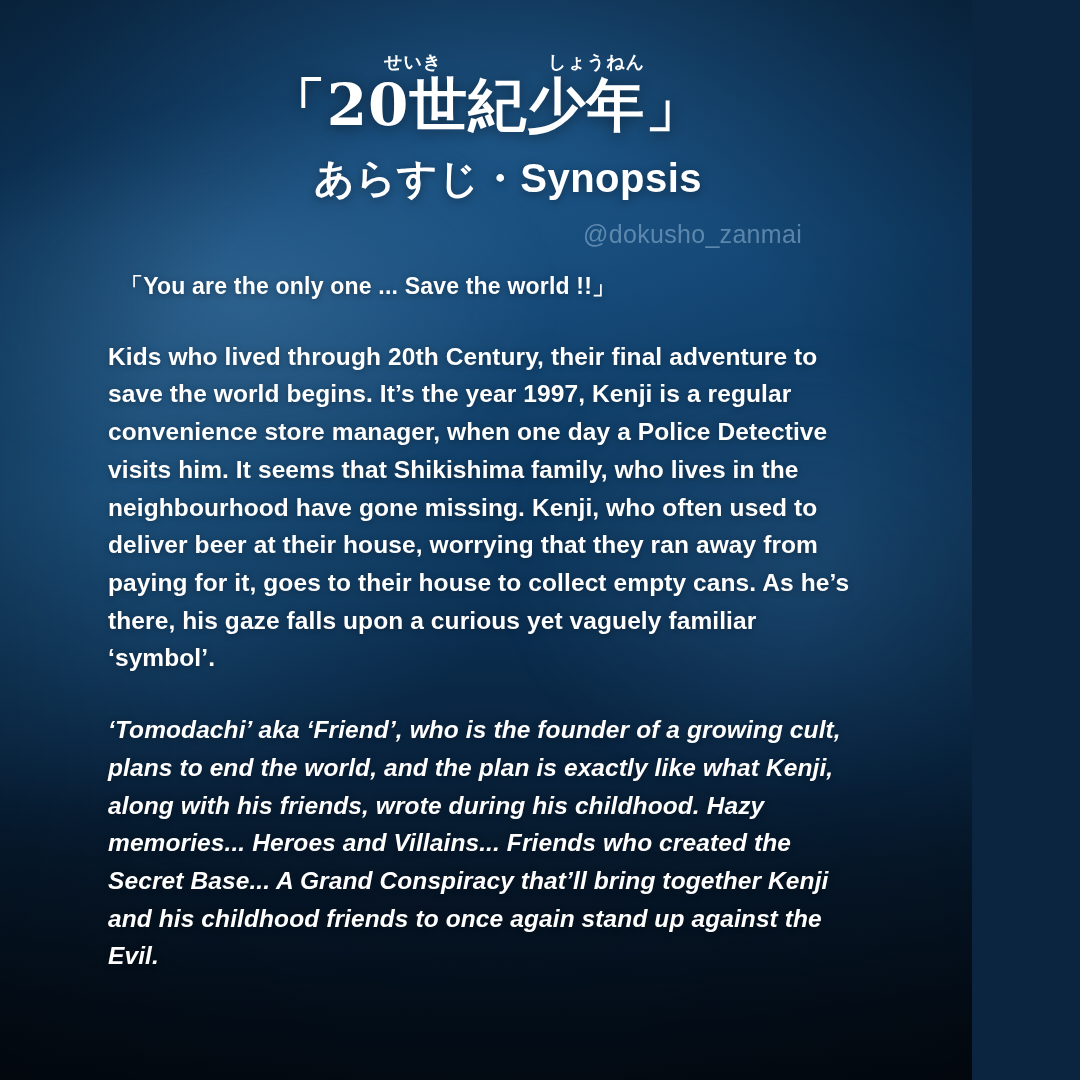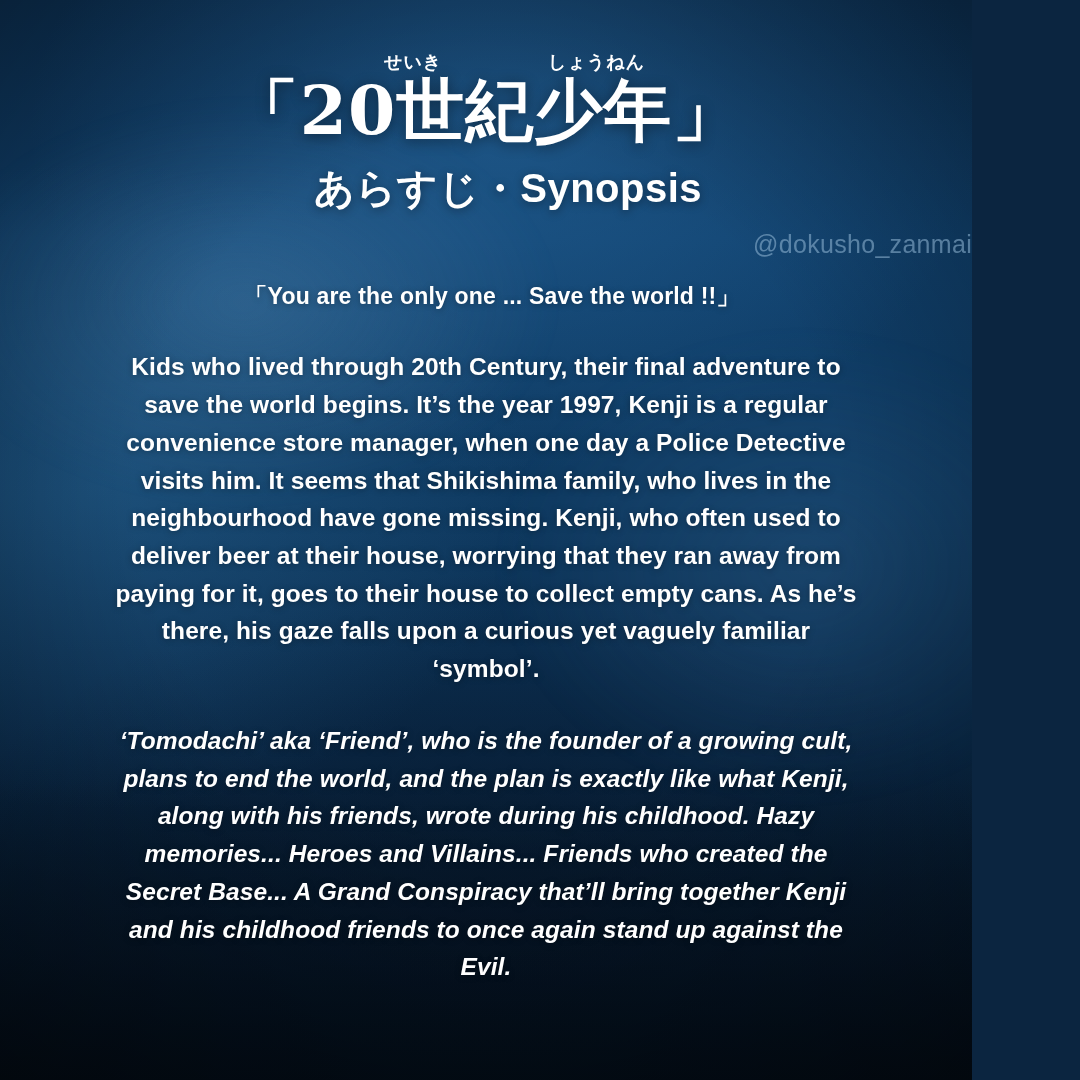--- a/index.html
+++ b/index.html
@@ -88,51 +88,51 @@
     font-weight: 700;
     color: #ffffff;
     letter-spacing: 1px;
     white-space: nowrap;
   }
   .ruby-1 { left: 178px; }
   .ruby-2 { left: 342px; }
 
   .main-title {
     font-family: "DejaVu Serif", "Liberation Serif", serif;
-    font-size: 68px;
+    font-size: 58px;
     font-weight: 700;
     color: #ffffff;
     letter-spacing: 1px;
     line-height: 1.08;
     margin: 0;
     text-shadow: 0 2px 14px rgba(0,0,0,0.45);
   }
   .sub-title {
     font-size: 40px;
     font-weight: 700;
     color: #ffffff;
     margin: 14px 0 0 0;
     letter-spacing: 0.5px;
     text-shadow: 0 2px 10px rgba(0,0,0,0.40);
     padding-left: 44px;
   }
 
   .handle {
     text-align: right;
+    padding-right: 170px;
     margin-top: 14px;
     font-size: 25px;
     font-weight: 400;
     color: rgba(150,185,215,0.55);
     letter-spacing: 0.3px;
   }
 
   
   .body-wrap {
     padding: 22px 108px 0 108px;
-    text-align: center;
   }
   .pull-quote {
     font-size: 23px;
     font-weight: 700;
     color: #ffffff;
     margin: 0 0 36px 12px;
     letter-spacing: 0.2px;
     text-shadow: 0 1px 6px rgba(0,0,0,0.35);
   }
   .para {

